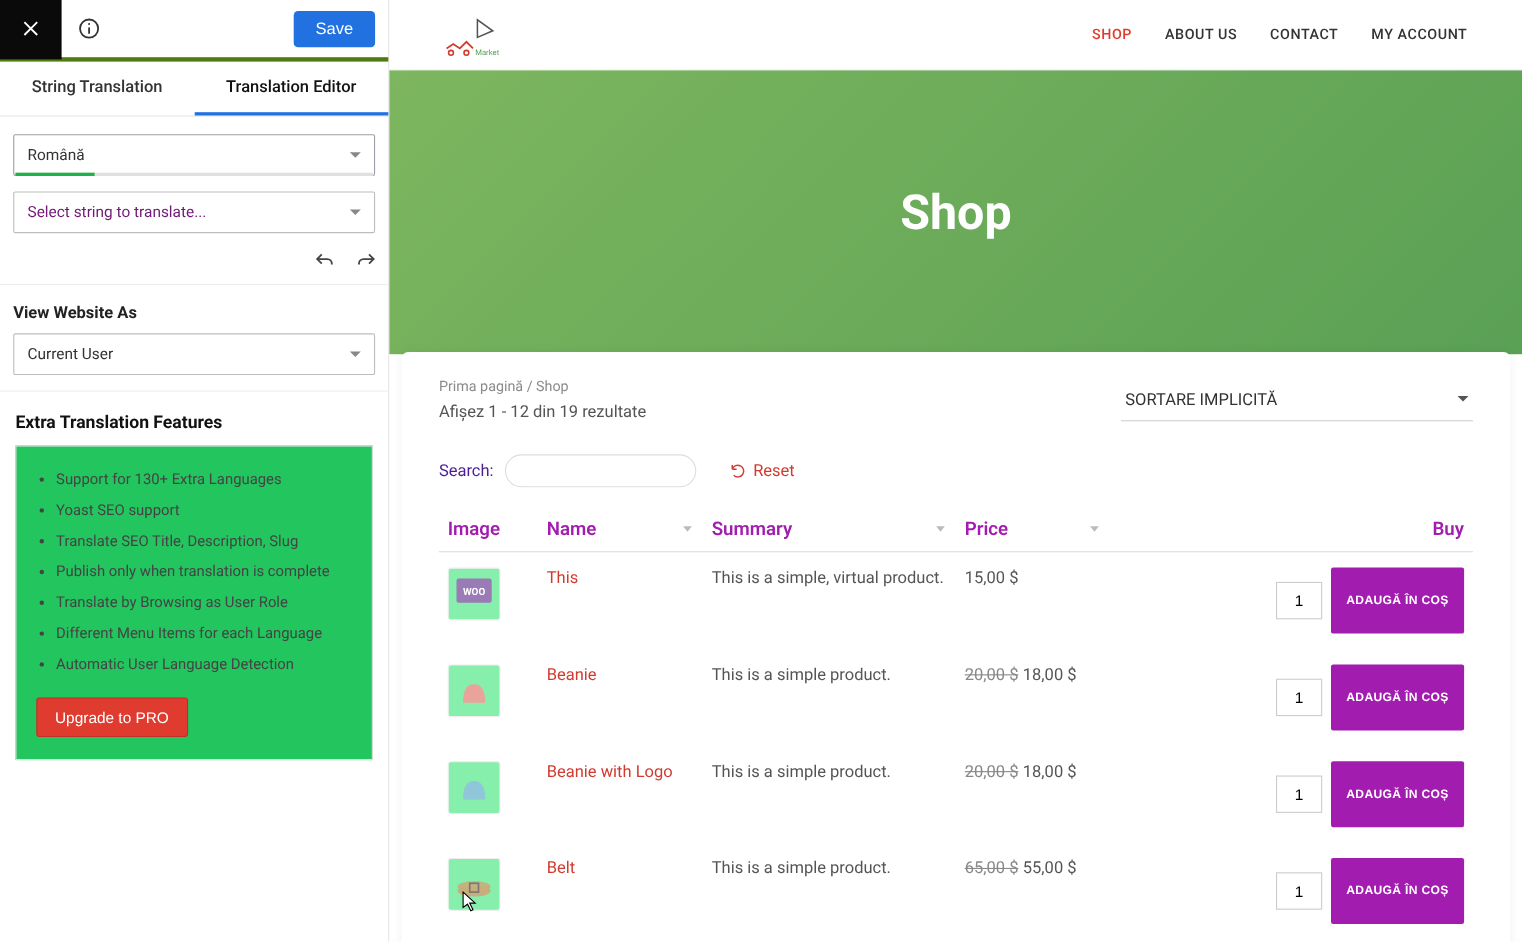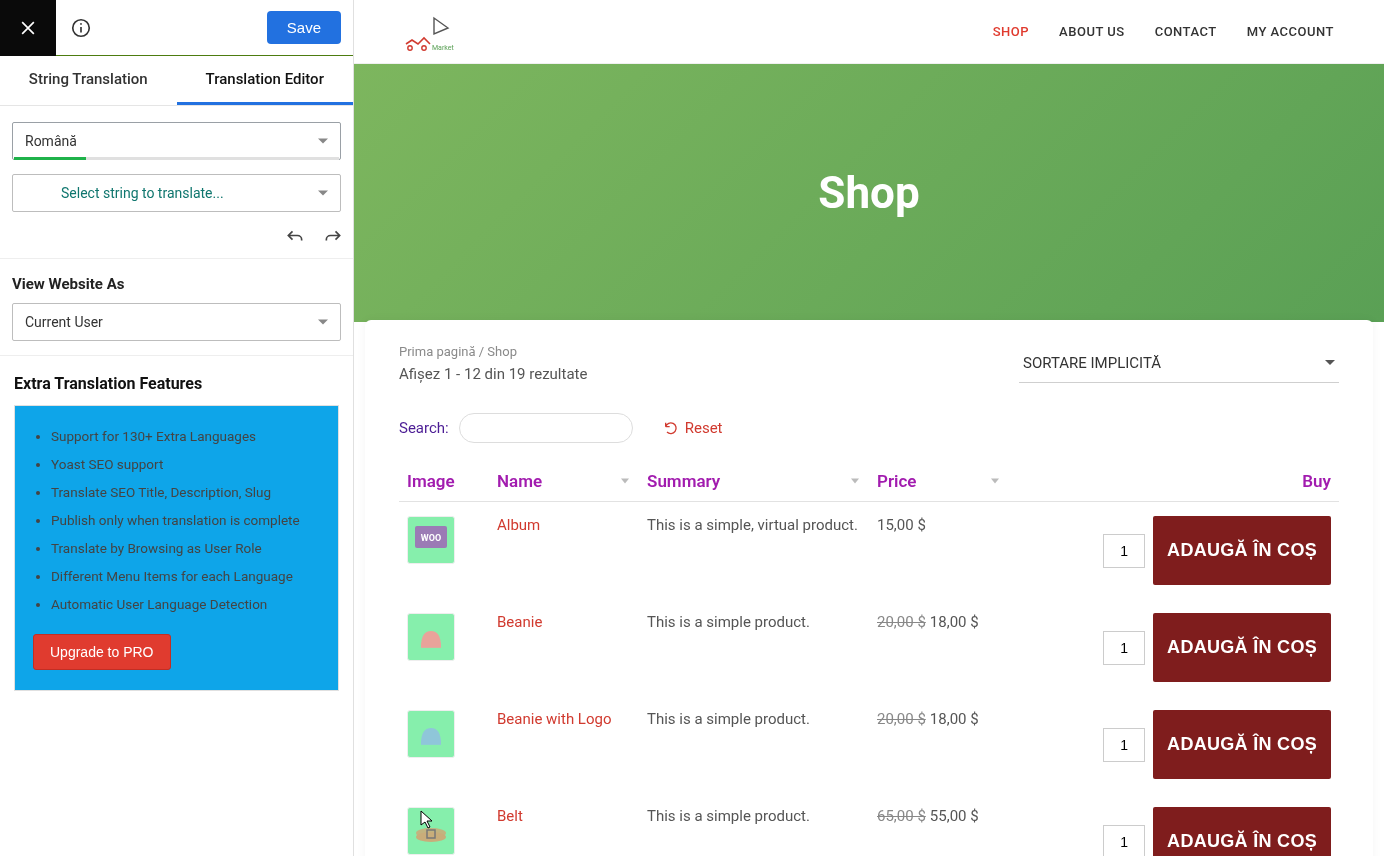--- a/index.html
+++ b/index.html
@@ -19,21 +19,21 @@
   height: 856px;
   background: #fff;
   border-right: 1px solid #e0e0e0;
   display: flex;
   flex-direction: column;
 }
 .sidebar-top {
   height: 56px;
   display: flex;
   align-items: center;
-  border-bottom: 1px solid #4d7c0f;
+  border-bottom: 4px solid #4d7c0f;
 }
 .close-btn {
   width: 56px; height: 56px;
   background: #0a0a0a;
   display: flex;
   align-items: center;
   justify-content: center;
   cursor: pointer;
 }
 .close-btn svg { width: 20px; height: 20px; }
@@ -98,21 +98,21 @@
   position: absolute;
   left: 1px; right: 1px; bottom: -1px;
   height: 3px;
   background: #e0e0e0;
 }
 .select-wrap.lang .progress-under .fill {
   height: 100%;
   width: 22%;
   background: #1fb24a;
 }
-.placeholder { color: #0f766e; margin-left: 36px; }
+.placeholder { color: #701a75; }
 .undo-redo {
   display: flex;
   justify-content: flex-end;
   gap: 18px;
   padding: 2px 10px 10px 0;
 }
 .undo-redo svg { width: 20px; height: 20px; cursor: pointer; }
 .section-label {
   font-size: 15px;
   font-weight: 700;
@@ -122,21 +122,21 @@
 .hr { border-top: 1px solid #eee; }
 .features-heading {
   font-size: 16px;
   font-weight: 700;
   padding: 18px 14px 12px 14px;
   color: #111;
 }
 .feature-box {
   margin: 0 14px;
   border: 1px solid #e0e0e0;
-  background: #0ea5e9;
+  background: #22c55e;
   padding: 16px 18px 20px 18px;
 }
 .feature-box ul { list-style: disc; padding-left: 18px; }
 .feature-box li {
   font-size: 13.5px;
   color: #444;
   padding: 6px 0;
 }
 .upgrade-btn {
   background: #e03b2f;
@@ -297,25 +297,25 @@
 .buy-cell { text-align: right; white-space: nowrap; }
 .qty-input {
   width: 42px; height: 34px;
   border: 1px solid #ccc;
   text-align: center;
   font-size: 14px;
   margin-right: 8px;
   vertical-align: middle;
 }
 .add-btn {
-  background: #7f1d1d;
+  background: #a21caf;
   color: #fff;
   border: none;
   padding: 24px 14px;
-  font-size: 18px;
+  font-size: 11px;
   font-weight: 600;
   letter-spacing: 0.3px;
   border-radius: 2px;
   cursor: pointer;
   vertical-align: middle;
 }
 .cursor {
   position: absolute;
   left: 420px; top: 810px;
   width: 14px; height: 20px;
@@ -451,21 +451,21 @@
       <tbody id="product-rows">
           <tr>
             <td>
               <div class="thumb">
                 <svg width="40" height="40">
                   <rect x="4" y="6" width="32" height="22" rx="2" fill="#9b7bb5"></rect>
                   <text x="20" y="21" font-size="9" fill="#fff" text-anchor="middle" font-weight="bold">WOO</text>
                 </svg>
               </div>
             </td>
-            <td><span class="product-name">Album</span></td>
+            <td><span class="product-name">This</span></td>
             <td>This is a simple, virtual product.</td>
             <td><span>15,00 $</span></td>
             <td class="buy-cell"><input class="qty-input" value="1" style=""><button class="add-btn">ADAUGĂ ÎN COȘ</button></td>
           </tr>
           <tr>
             <td>
               <div class="thumb">
                 <svg width="40" height="40">
                   <path d="M10 30 Q10 14 20 14 Q30 14 30 30 Z" fill="#e9a39a"></path>
                   <rect x="10" y="26" width="20" height="5" fill="#e9a39a" opacity="0.85"></rect>

